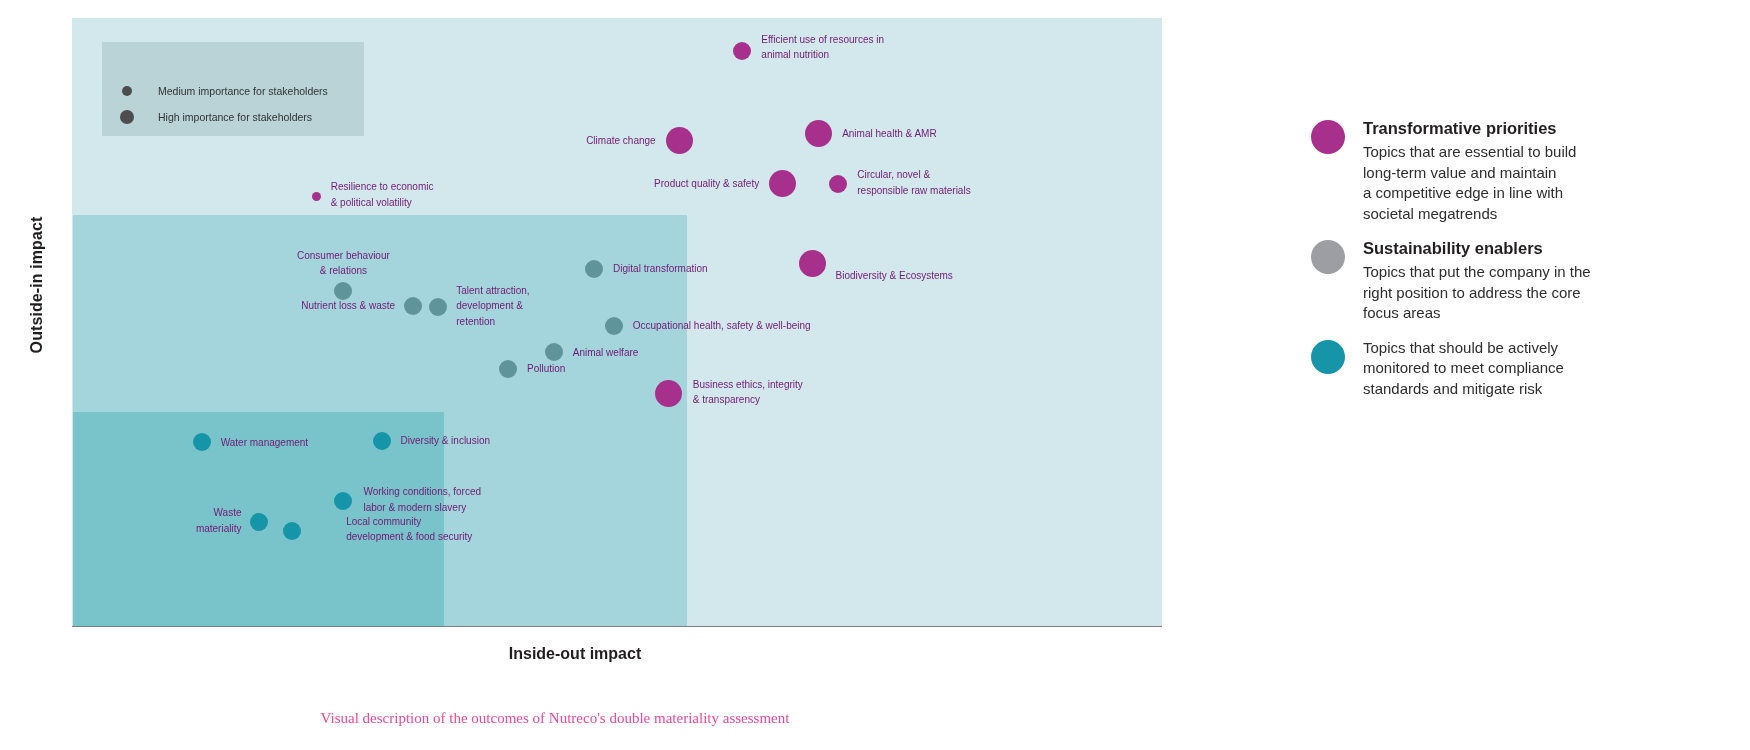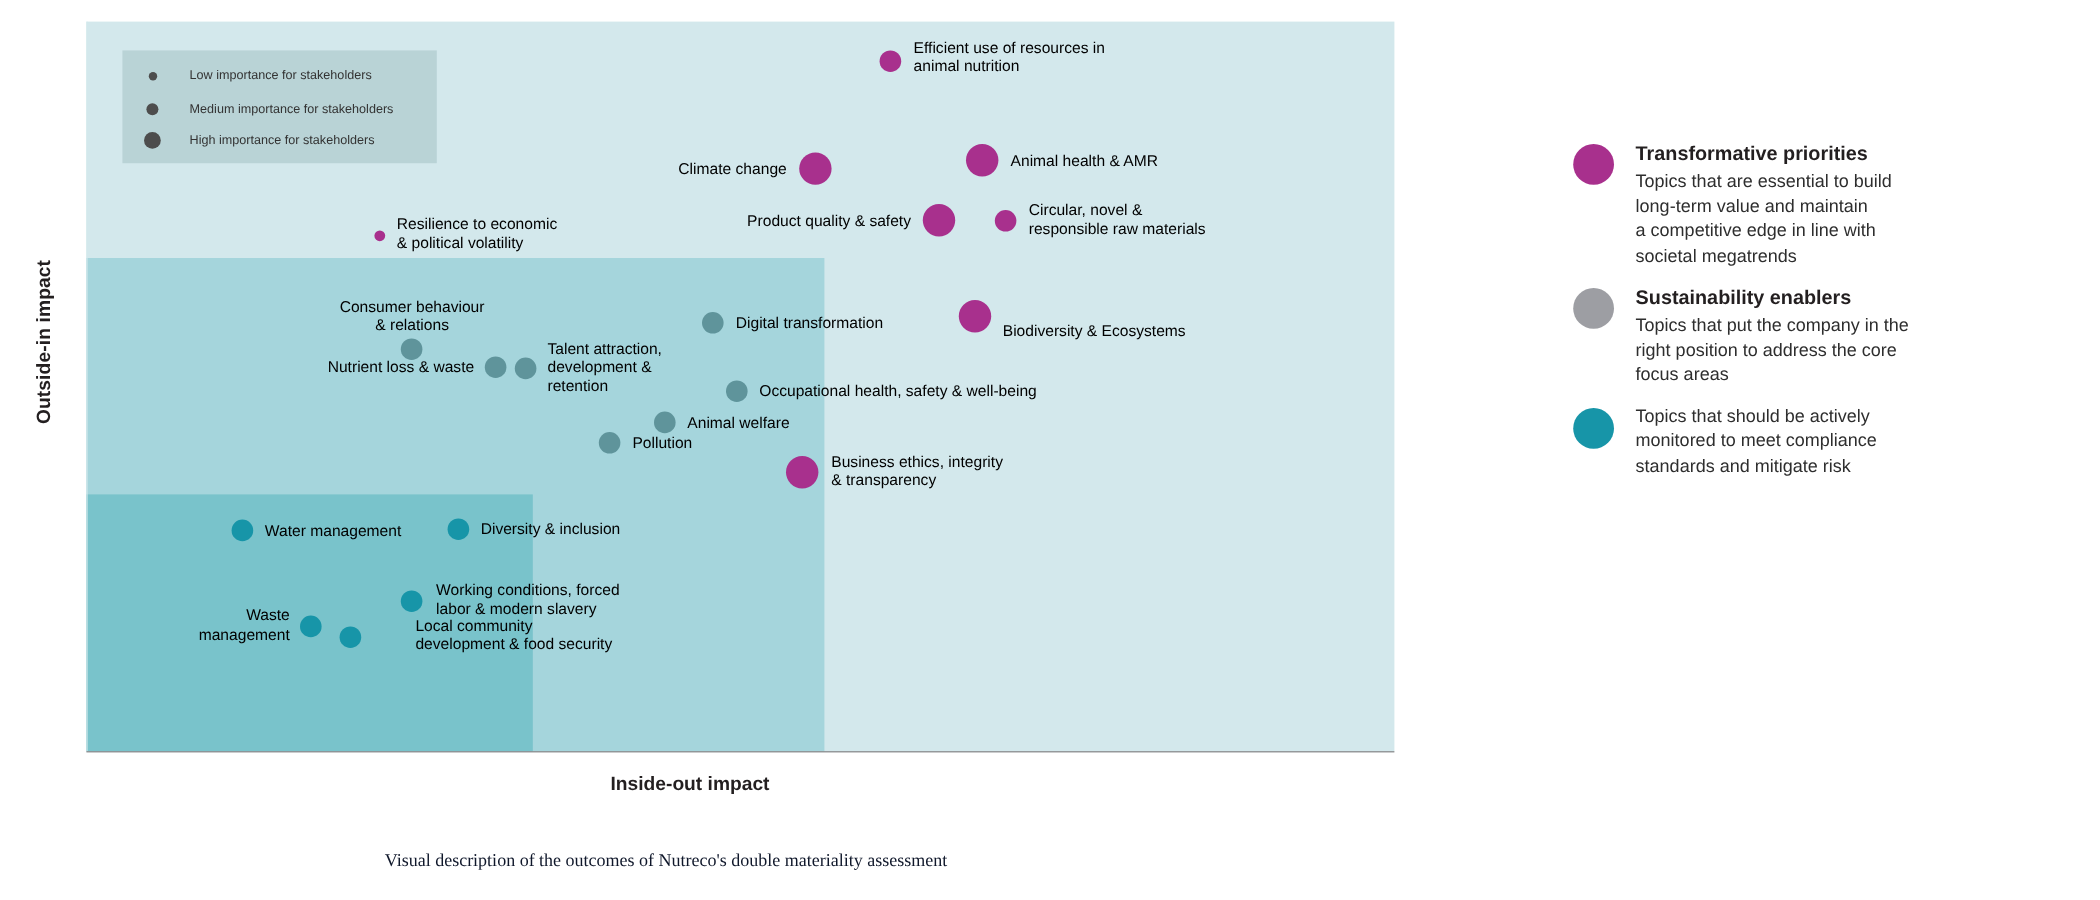--- a/index.html
+++ b/index.html
@@ -30,55 +30,51 @@
   .size-row{position:absolute;left:0;width:262px;height:26px;display:flex;align-items:center;}
   .size-row .sdot{position:absolute;border-radius:50%;background:#4d4d4d;}
   .size-row .slabel{position:absolute;left:56px;font-size:10.5px;color:#333;white-space:nowrap;}
   #size-row-0{top:8px;}  #size-row-0 .sdot{left:22px;width:7px;height:7px;top:10px;}
   #size-row-1{top:36px;} #size-row-1 .sdot{left:20px;width:10px;height:10px;top:8px;}
   #size-row-2{top:62px;} #size-row-2 .sdot{left:18px;width:14px;height:14px;top:6px;}
 
   
   .pt{position:absolute;}
   .pt .dot{position:absolute;border-radius:50%;left:0;top:0;}
-  .pt .plabel{position:absolute;font-size:13px;line-height:15.5px;color:#000000;white-space:pre;}
+  .pt .plabel{position:absolute;font-size:10px;line-height:15.5px;color:#701a75;white-space:pre;}
   .plabel.lft{text-align:right;}
 
   
   #cat-legend{position:absolute;left:1285px;top:118px;width:440px;}
   .cat{position:relative;margin-bottom:14px;padding-left:78px;}
   .cat .cdot{position:absolute;left:26px;top:2px;width:34px;height:34px;border-radius:50%;}
   .cat .ctitle{font-size:16.5px;font-weight:bold;color:#231f20;line-height:20px;}
   .cat .cdesc{font-size:15px;line-height:20.5px;color:#2e2e2e;margin-top:4px;white-space:pre-line;}
 
   
   #caption{position:absolute;left:0;top:710px;width:1110px;text-align:center;
-      font-size:15px;color:#0f172a;font-family:"Liberation Serif",serif;}
+      font-size:15px;color:#ec4899;font-family:"Liberation Serif",serif;}
 </style>
 </head>
 <body>
 
 <div id="stage">
 
   <div id="y-axis-title">
     <span>Outside-in impact</span>
   </div>
 
   <div id="plot">
     <div class="band" id="band-low"></div>
     <div class="band" id="band-mid"></div>
     <div class="band" id="band-high"></div>
     <div id="y-axis-line"></div>
     <div id="plot-baseline"></div>
 
     <div id="size-legend">
-      <div class="size-row" id="size-row-0">
-        <span class="sdot"></span>
-        <span class="slabel">Low importance for stakeholders</span>
-      </div>
       <div class="size-row" id="size-row-1">
         <span class="sdot"></span>
         <span class="slabel">Medium importance for stakeholders</span>
       </div>
       <div class="size-row" id="size-row-2">
         <span class="sdot"></span>
         <span class="slabel">High importance for stakeholders</span>
       </div>
     </div>
 
@@ -159,21 +155,21 @@
           <span class="plabel" style="left: 28px; top: 1.25px;">Diversity &amp; inclusion</span>
         </div>
         <div class="pt" style="left: 262.41px; top: 473.752px; width: 18px; height: 18px;">
           <span class="dot" style="width: 18px; height: 18px; background: rgb(23, 149, 168);"></span>
           <span class="plabel" style="left: 29px; top: -7.75px;">Working conditions, forced
 labor &amp; modern slavery</span>
         </div>
         <div class="pt" style="left: 178.48px; top: 495.032px; width: 18px; height: 18px;">
           <span class="dot" style="width: 18px; height: 18px; background: rgb(23, 149, 168);"></span>
           <span class="plabel lft" style="right: 27px; top: -7.75px;">Waste
-management</span>
+materiality</span>
         </div>
         <div class="pt" style="left: 211.18px; top: 503.544px; width: 18px; height: 18px;">
           <span class="dot" style="width: 18px; height: 18px; background: rgb(23, 149, 168);"></span>
           <span class="plabel" style="left: 27px; top: -7.75px; margin-left: 36px;">Local community
 development &amp; food security</span>
         </div>
       </div>
   </div>
 
   <div id="x-axis-title">Inside-out impact</div>

